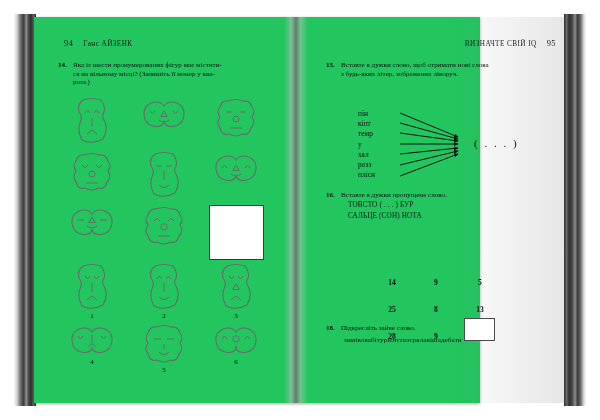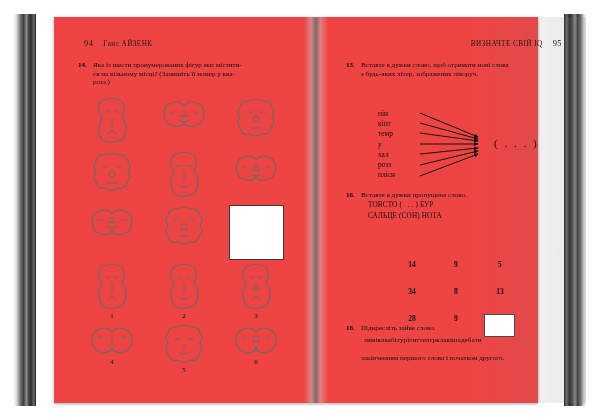--- a/index.html
+++ b/index.html
@@ -20,24 +20,23 @@
       #3b3b3b 44%,#8f8f8f 56%,#4a4a4a 66%,#2e2e2e 78%,#6a6a6a 90%,#1f1f1f 100%);
     border-radius:2px 0 0 2px;
   }
   .cover-right{
     position:absolute;right:0;top:0;width:22px;height:392px;
     background:linear-gradient(90deg,#1f1f1f 0%,#6a6a6a 12%,#2e2e2e 24%,
       #4a4a4a 38%,#8f8f8f 50%,#3b3b3b 62%,#6e6e6e 76%,#d8d8d8 90%,#f6f6f6 100%);
     border-radius:0 2px 2px 0;
   }
   .pages{
-    position:absolute;left:20px;top:3px;width:484px;height:386px;
-    background:#ef4444;
+    position:absolute;left:20px;top:3px;width:446px;height:386px;
+    background:#22c55e;
     box-shadow:0 1px 3px rgba(0,0,0,.35);
-    margin-left:20px;
   }
   .gutter{
     position:absolute;left:250px;top:0;width:24px;height:386px;
     background:linear-gradient(90deg,
       rgba(255,255,255,0) 0%,
       rgba(190,190,190,.55) 30%,
       rgba(110,110,110,.85) 50%,
       rgba(200,200,200,.45) 68%,
       rgba(255,255,255,0) 100%);
     pointer-events:none;
@@ -48,21 +47,21 @@
   }
 
   .page{position:absolute;top:0;height:386px;overflow:hidden;}
   .page.left{left:6px;width:244px;}
   .page.right{left:276px;width:250px;}
 
   
   .rh{position:absolute;top:22px;font-size:7.2px;letter-spacing:.45px;color:#1b1b1b;}
   .rh .num{font-family:"Liberation Serif",serif;font-size:8.4px;}
   .rh.l{left:24px;}
-  .rh.r{right:18px;}
+  .rh.r{right:4px;}
   .rh-row{display:flex;align-items:baseline;gap:10px;}
 
   
   .q{position:absolute;left:18px;width:214px;color:#121212;}
   .page.right .q{left:16px;width:222px;}
   .qline{display:flex;font-size:7.1px;line-height:8.6px;}
   .qnum{min-width:15px;font-weight:bold;}
   .qtext{text-align:justify;}
   .cont{margin-left:15px;font-size:7.1px;line-height:8.6px;}
 
@@ -77,21 +76,21 @@
   
   .wordfan{position:absolute;left:36px;top:92px;width:190px;height:78px;}
   .wordcol{position:absolute;left:12px;top:0;width:52px;text-align:left;}
   .wordcol div{font-size:7.4px;line-height:10.2px;color:#111;}
   .fansvg{position:absolute;left:52px;top:0;}
   .target{position:absolute;left:128px;top:28px;font-size:11px;letter-spacing:2px;color:#111;}
 
   .pair{margin-left:22px;font-size:7.2px;line-height:11.5px;letter-spacing:.15px;}
 
   .numgrid{position:absolute;left:60px;top:243px;width:150px;}
-  .nrow{display:flex;align-items:flex-start;height:27px;}
+  .nrow{display:flex;align-items:flex-end;height:27px;}
   .ncell{width:44px;text-align:center;font-size:7.6px;font-weight:bold;color:#111;}
   .nbox{width:29px;height:21px;border:1.3px solid #4a4a4a;background:#fff;margin-left:6px;}
 
   .wordrow{margin-left:18px;font-size:7.1px;letter-spacing:.1px;display:flex;gap:0;}
   .ans{margin-left:28px;font-size:7.2px;letter-spacing:.3px;}
 </style>
 </head>
 <body>
 
 <div id="stage">
@@ -330,21 +329,21 @@
         </div>
 
 
         <div class="numgrid">
           <div class="nrow">
             <span class="ncell">14</span>
             <span class="ncell">9</span>
             <span class="ncell">5</span>
           </div>
           <div class="nrow">
-            <span class="ncell">34</span>
+            <span class="ncell">25</span>
             <span class="ncell">8</span>
             <span class="ncell">13</span>
           </div>
           <div class="nrow">
             <span class="ncell">28</span>
             <span class="ncell">9</span>
             <span class="nbox"></span>
           </div>
         </div>
 
@@ -356,21 +355,20 @@
           <div class="wordrow" style="margin-top:3px;">
             <span>зимівля</span>
             <span>абітурієнт</span>
             <span>театр</span>
             <span>клавіша</span>
             <span>дебати</span>
           </div>
         </div>
 
         <div class="q" style="top:337px;">
-          <div class="cont">закінченням першого слова і початком другого.</div>
         </div>
 
       </div>
 
       <div class="gutter"></div>
     </div>
   </div>
 </div>
 
 </body></html>

